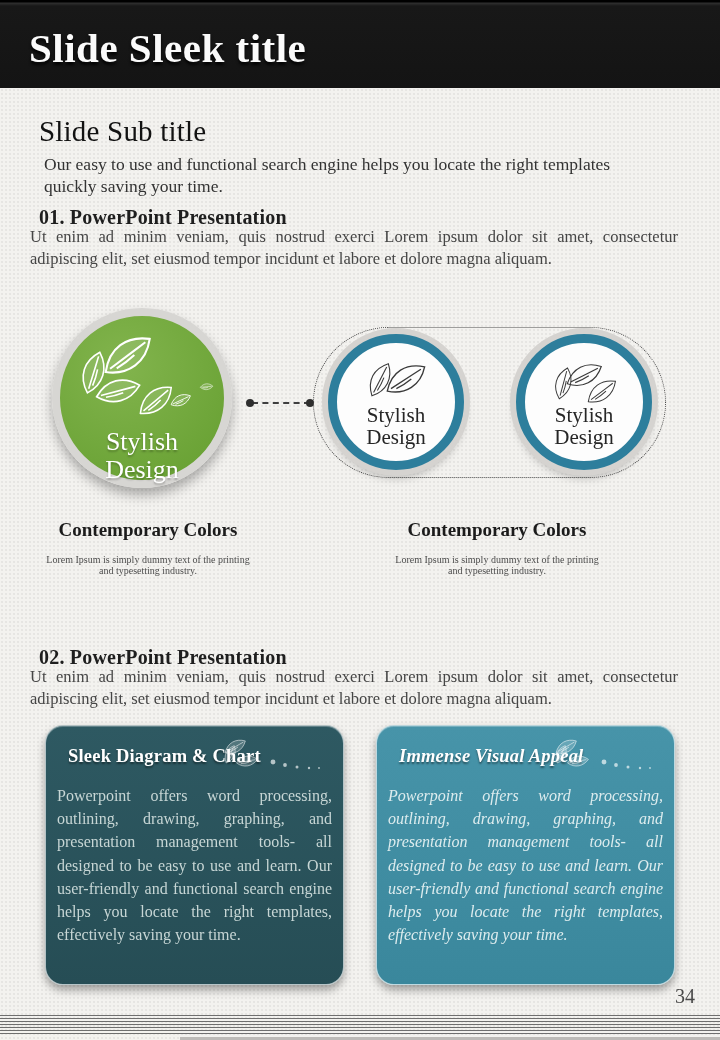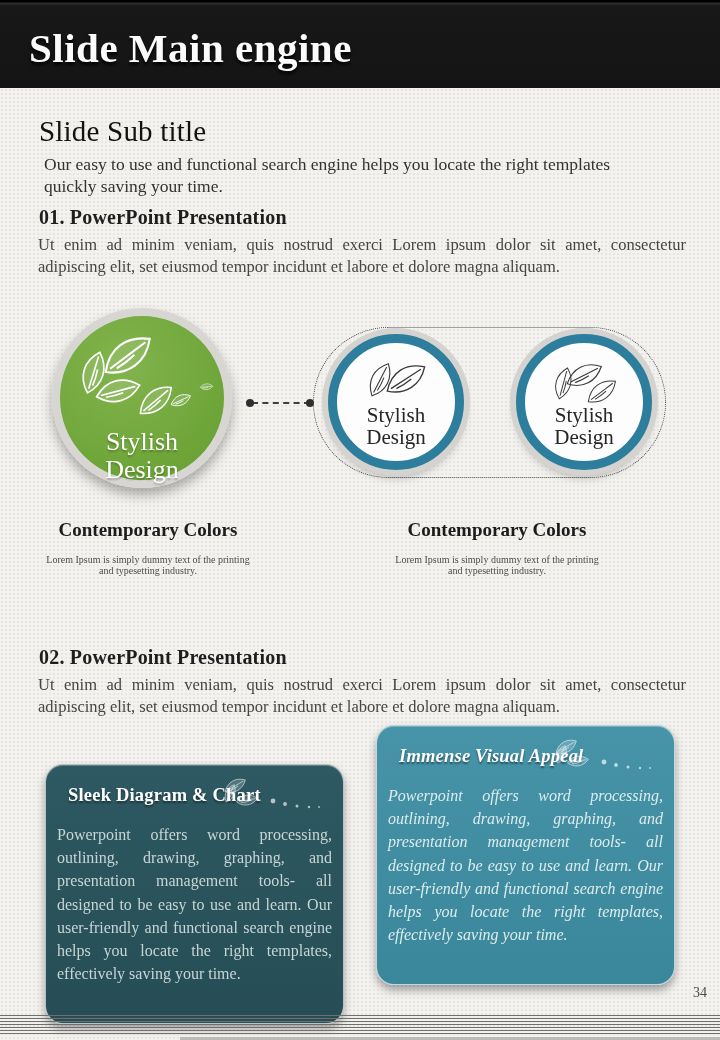--- a/index.html
+++ b/index.html
@@ -33,21 +33,21 @@
     position:absolute; left:28px; top:137px; width:595px; margin:16px;
     font-size:17.5px; line-height:1.28; color:#333;
   }
 
   
   .sec-heading {
     position:absolute; left:30px; margin:9px;
     font-size:20px; font-weight:700; color:#1e1e1e; letter-spacing:0.2px;
   }
   .sec-body {
-    position:absolute; left:30px; width:648px; margin:8px;
+    position:absolute; left:30px; width:648px; margin:0;
     font-size:16.5px; line-height:1.33; color:#454545; text-align:justify;
   }
   #sec1-heading { top:197px; }
   #sec1-body   { top:226px; }
   #sec2-heading { top:637px; }
   #sec2-body   { top:666px; }
 
   
   .diagram { position:absolute; left:0; top:300px; width:720px; height:310px; }
 
@@ -101,39 +101,39 @@
   .col h4 { margin:0; font-size:19px; font-weight:700; color:#1b1b1b; }
   .col p  { margin:13px auto 0; width:215px; font-size:10px; line-height:1.14; color:#4d4d4d; }
 
   
   .cards { position:absolute; left:45px; top:725px; width:630px; display:flex; justify-content:space-between; }
   .card {
     position:relative; width:299px; height:260px; border-radius:18px;
     border:1px solid rgba(255,255,255,0.65);
     box-shadow:0 5px 9px rgba(0,0,0,0.35), inset 0 1px 0 rgba(255,255,255,0.25);
   }
-  .card-dark  { background:linear-gradient(#2e5962, #264d55);margin-top:39px; }
+  .card-dark  { background:linear-gradient(#2e5962, #264d55); }
   .card-light { background:linear-gradient(#4794a9, #3a879c);font-style:italic; }
   .card-title {
     margin:0; padding:20px 22px 0 22px;
     font-size:18.5px; font-weight:700; color:#ffffff;
     text-shadow:0 2px 2px rgba(0,0,0,0.45); letter-spacing:0.2px;
   }
   .card-body {
     margin:17px 0 0; padding:0 11px;
     font-size:16px; line-height:1.45; text-align:justify;
   }
   .card-dark  .card-body { color:#c7d6d5; }
   .card-light .card-body { color:#ddecee; }
   .card-ornament { position:absolute; right:10px; top:8px; }
 
   
   .page-number {
-    position:absolute; right:13px; top:985px;
-    font-size:14px; color:#4a4a4a;
+    position:absolute; right:25px; top:985px;
+    font-size:20px; color:#4a4a4a;
   }
   .footer-lines {
     position:absolute; left:0; right:0; top:1015px; height:21px;
     background:repeating-linear-gradient(to bottom, #6f6f6f 0 1px, rgba(0,0,0,0) 1px 3px);
   }
   .footer-shadow {
     position:absolute; left:180px; right:0; bottom:0; height:3px; background:#bdbbb8;
   }
 
   .svgdefs { position:absolute; width:0; height:0; overflow:hidden; }
@@ -147,21 +147,21 @@
       <path d="M1 31 C1 12 13 1 31 1 C31 19 19 31 1 31 Z"></path>
       <path d="M4 28 C13 19 20 12 28 4"></path>
       <path d="M9 27 C14 23 17 20 21 15"></path>
     </g>
   </defs>
 </svg>
 
 <div class="page">
 
   <div class="header">
-    <h1>Slide Main engine</h1>
+    <h1>Slide Sleek title</h1>
   </div>
 
   <h2 class="subtitle">Slide Sub title</h2>
   <p class="intro-text">Our easy to use and functional search engine helps you locate the right templates quickly saving your time.</p>
 
   <h3 class="sec-heading" id="sec1-heading">01. PowerPoint Presentation</h3>
   <p class="sec-body" id="sec1-body">Ut enim ad minim veniam, quis nostrud exerci  Lorem ipsum dolor sit amet, consectetur adipiscing elit, set eiusmod tempor incidunt et labore et dolore magna aliquam.</p>
 
   <div class="diagram">
 

